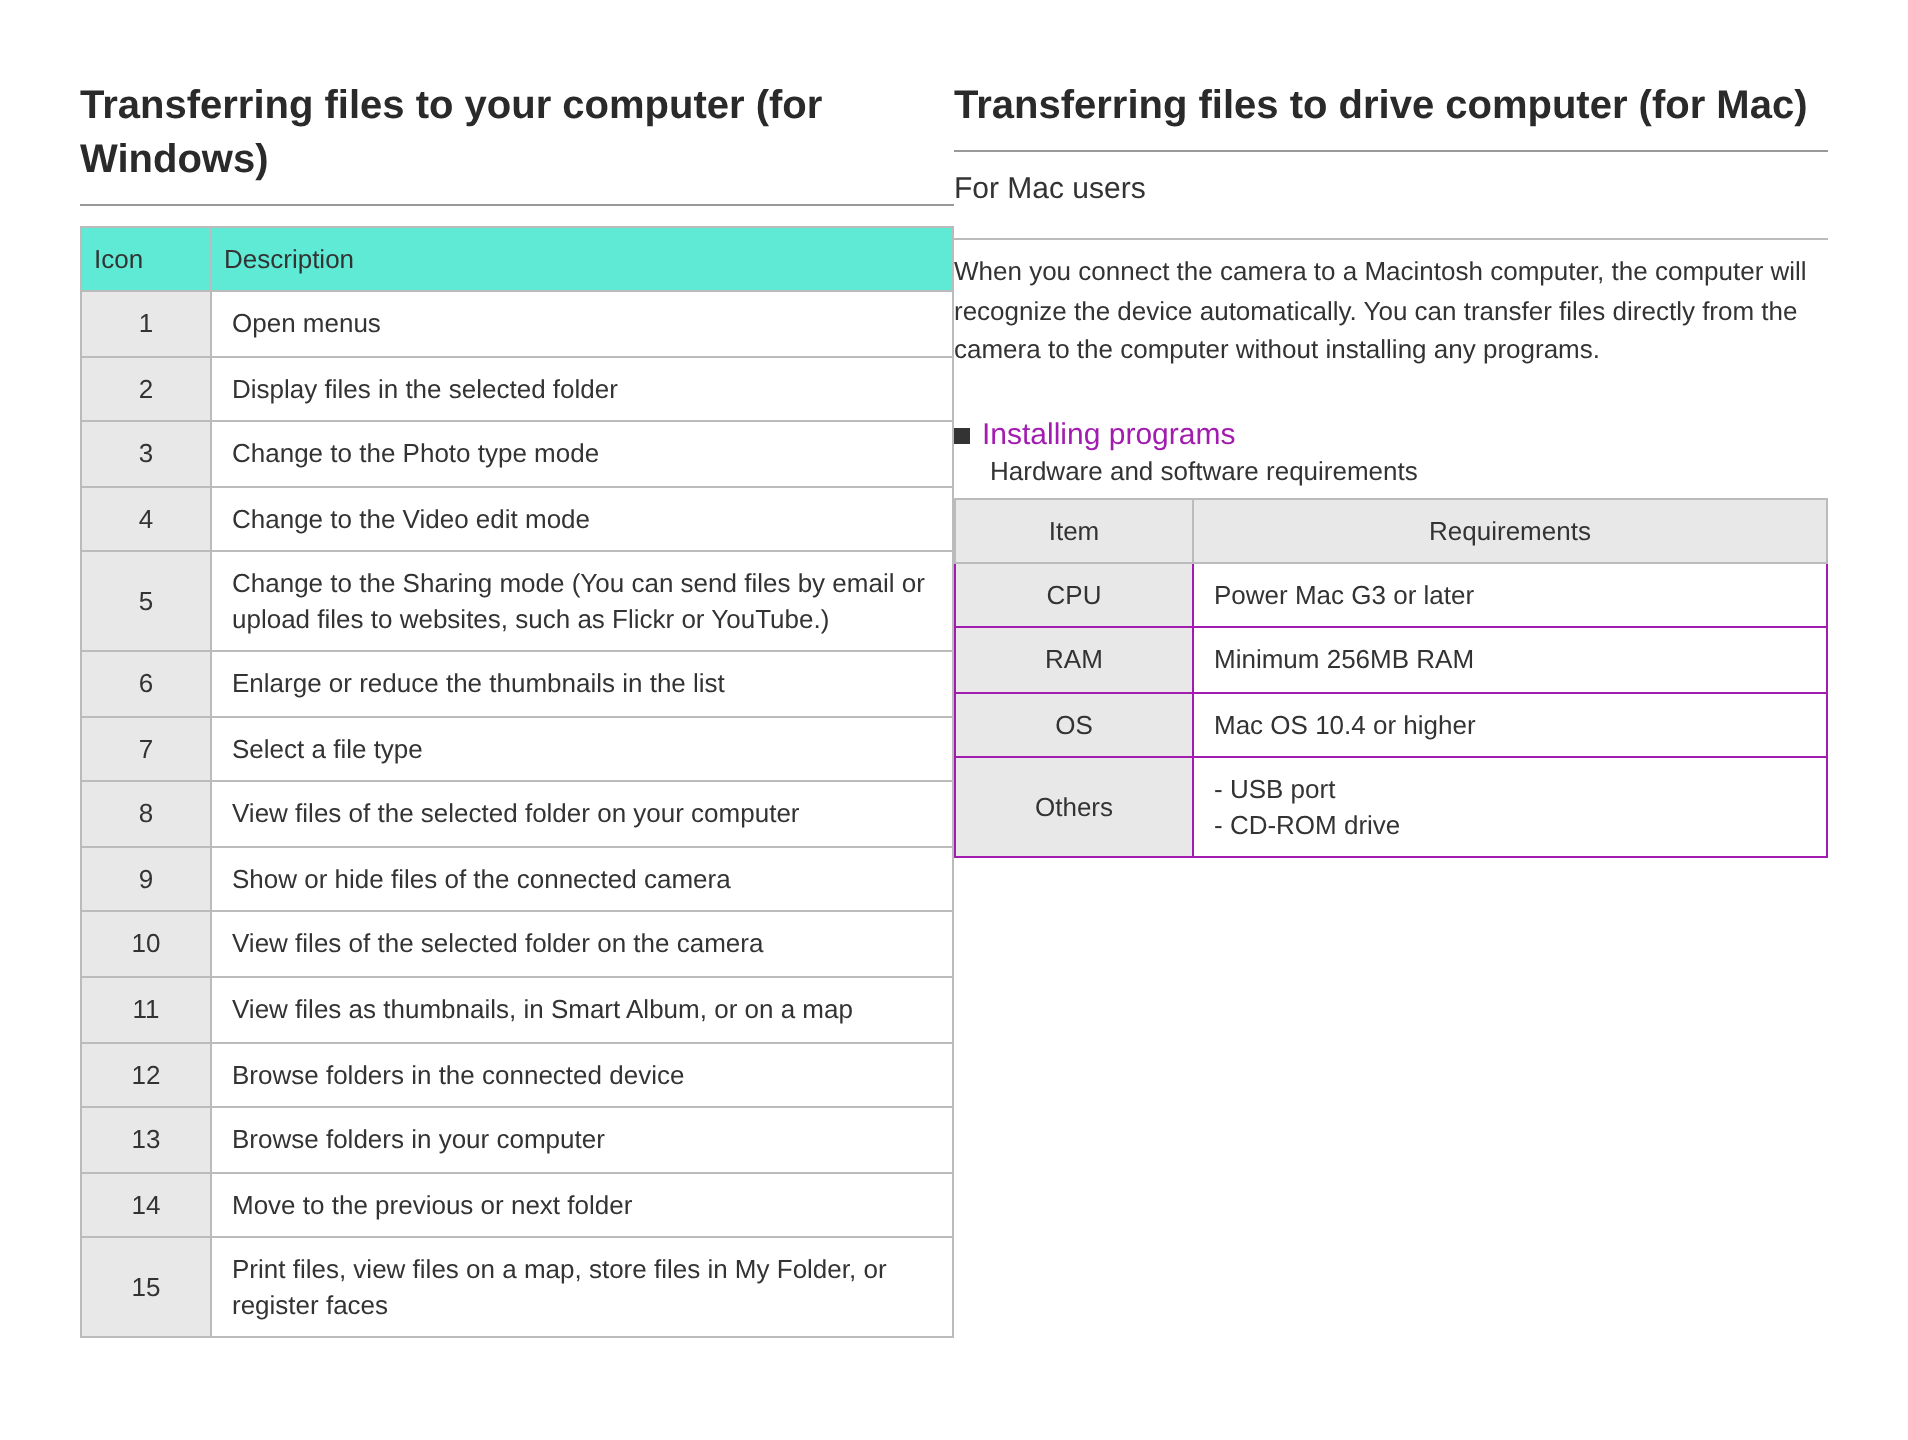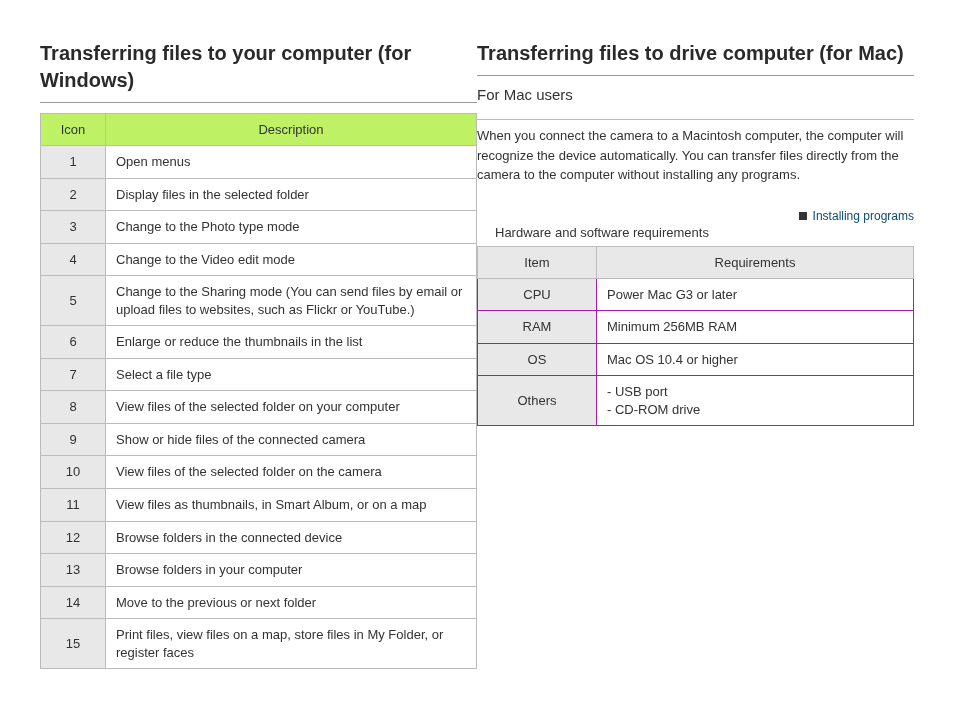--- a/index.html
+++ b/index.html
@@ -26,26 +26,26 @@
     line-height: 1.35;
     padding-bottom: 8px;
     border-bottom: 1px solid #999;
   }
   table.icon-table {
     width: 100%;
     border-collapse: collapse;
     font-size: 13px;
   }
   table.icon-table th {
-    background: #bef264;
+    background: #5eead4;
     font-weight: normal;
     color: #333;
     padding: 8px 6px;
     border: 1px solid #bbb;
-    text-align: center;
+    text-align: left;
   }
   table.icon-table td {
     border: 1px solid #bbb;
     padding: 7px 10px;
     vertical-align: middle;
     line-height: 1.35;
   }
   table.icon-table td.num {
     background: #e8e8e8;
     text-align: center;
@@ -62,24 +62,23 @@
   .bodytext {
     font-size: 13px;
     color: #333;
     line-height: 1.5;
     margin: 6px 0 24px 0;
   }
   .install-block {
     margin-top: 10px;
   }
   .install-line1 {
-    font-size: 12px;
-    color: #0c4a6e;
+    font-size: 15px;
+    color: #a21caf;
     margin: 0 0 2px 0;
-    text-align: right;
   }
   .install-line1 .square {
     display: inline-block;
     width: 8px;
     height: 8px;
     background: #333;
     margin-right: 6px;
     vertical-align: 0px;
   }
   .install-line2 {

